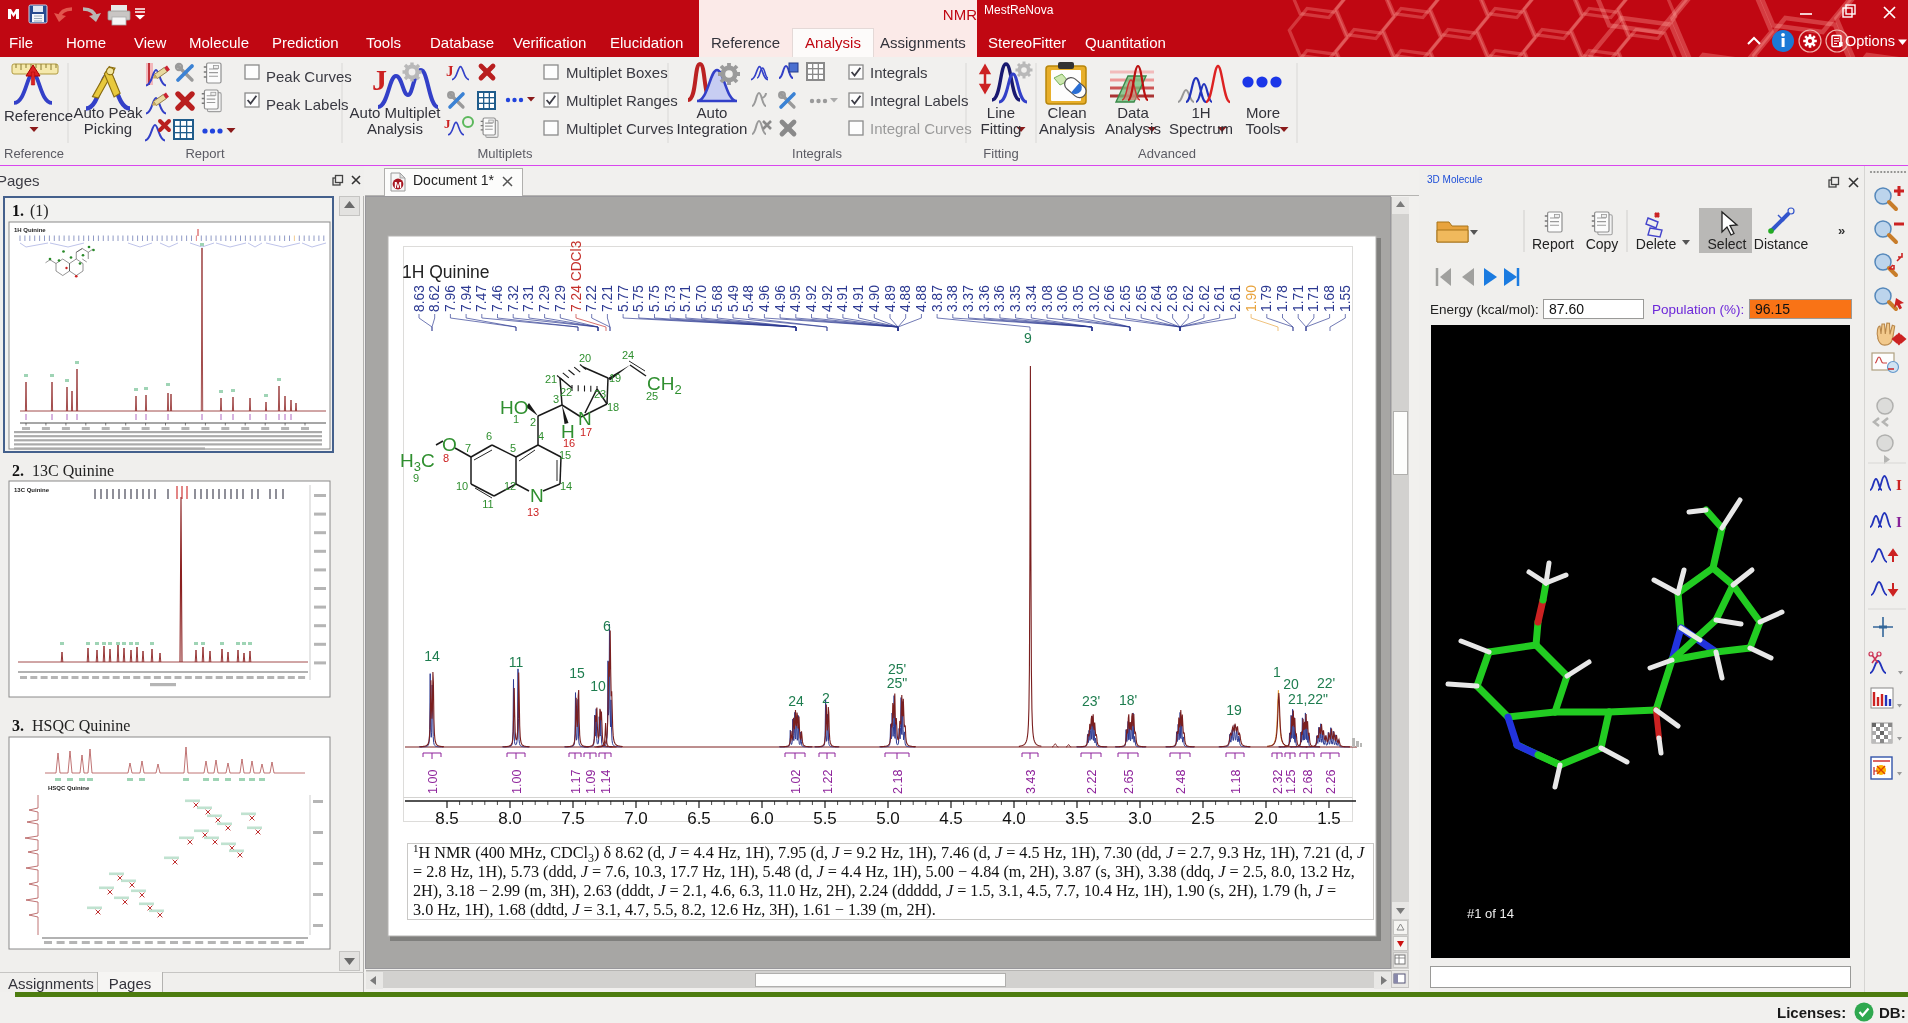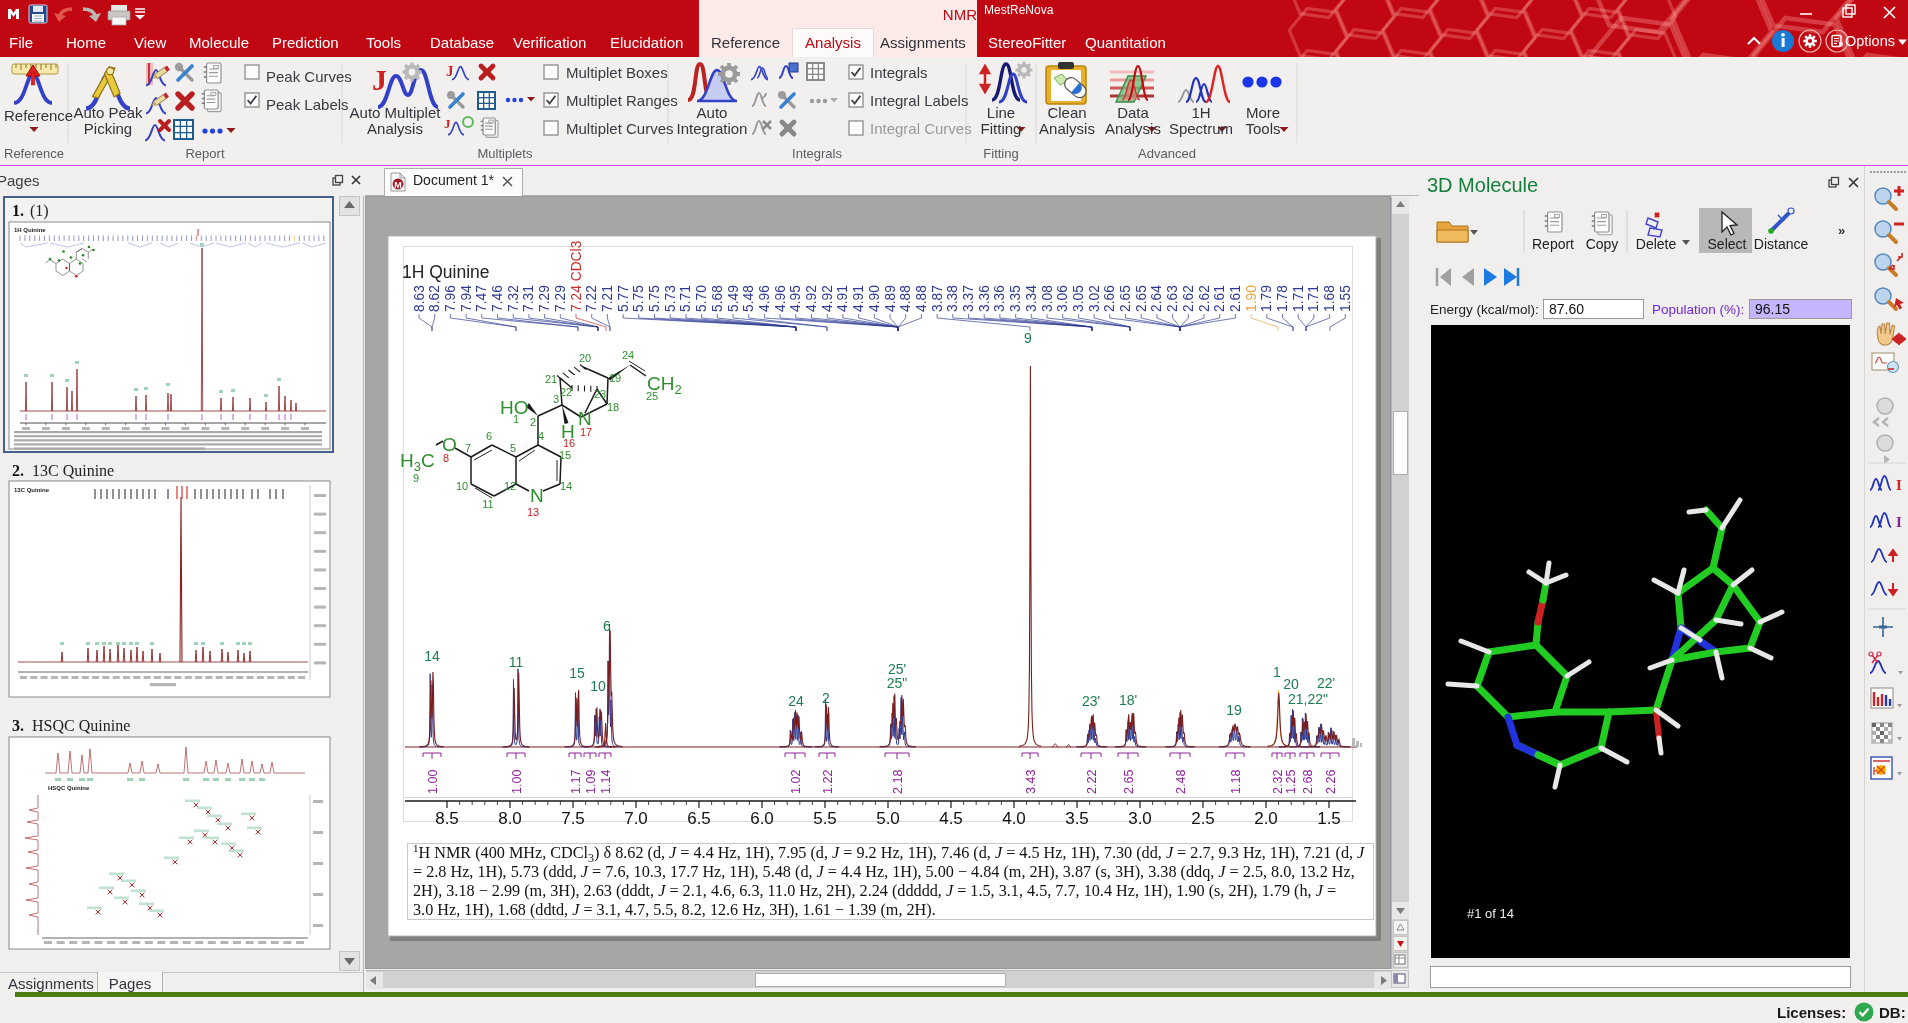--- a/index.html
+++ b/index.html
@@ -1216,21 +1216,21 @@
         </svg>
       </div>
       <div class="abs" style="left:1026px;top:804px;width:18px;height:18px;background:#e8e7e5;border:1px solid #c5c4c2"></div>
       <svg class="abs" style="left:1026px;top:804px" width="18" height="18">
         <rect x="3" y="4" width="11" height="9" fill="#fff" stroke="#557"></rect>
         <rect x="3" y="4" width="4" height="9" fill="#88a"></rect>
       </svg>
     </div>
     <div id="panel3d" class="abs"></div>
     <div class="abs" style="left:1419px;top:166px;width:445px;height:30px;background:#f0efed">
-      <div class="abs" style="left:8px;top:8px;font-size:20px;color:#15803d">3D Molecule</div>
+      <div class="abs" style="left:8px;top:8px;font-size:10px;color:#1d4ed8">3D Molecule</div>
       <svg class="abs" style="left:408px;top:9px" width="36" height="16" viewBox="0 0 36 16">
         <rect x="2" y="5" width="7" height="7" fill="none" stroke="#444" stroke-width="1.3"></rect>
         <rect x="4.5" y="2.5" width="7" height="7" fill="#f0efed" stroke="#444" stroke-width="1.3"></rect>
         <path d="M22,3 l9,9 M31,3 l-9,9" stroke="#333" stroke-width="1.6"></path>
       </svg>
     </div>
     <svg class="abs" style="left:1419px;top:196px" width="445" height="70" viewBox="1419 196 445 70">
       <rect x="1699" y="208" width="53" height="45" fill="#b9b8b6"></rect>
       <path d="M1437,222 h12 l3,4 h16 v16 h-31 z" fill="#e8a33d" stroke="#a8741a" stroke-width="1"></path>
       <path d="M1437,230 h31 v12 h-31 z" fill="#f0b95c" stroke="#a8741a" stroke-width="1"></path>
@@ -1266,21 +1266,21 @@
       <path d="M1437,268 v18" stroke="#a0a09e" stroke-width="2.5"></path>
       <path d="M1451,268 L1440,277 L1451,286 Z" fill="#a0a09e"></path>
       <path d="M1474,268 L1462,277 L1474,286 Z" fill="#a0a09e"></path>
       <path d="M1484,268 L1497,277 L1484,286 Z" fill="#1b7be0"></path>
       <path d="M1504,268 L1517,277 L1504,286 Z" fill="#1b7be0"></path>
       <path d="M1518,268 v18" stroke="#1b7be0" stroke-width="2.5"></path>
     </svg>
     <div class="abs" style="left:1430px;top:302px;font-size:13.5px;color:#222">Energy (kcal/mol):</div>
     <div class="abs" style="left:1543px;top:299px;width:101px;height:20px;background:#fff;border:1px solid #9a9a98;font-size:14px;color:#111;padding:1px 0 0 5px">87.60</div>
     <div class="abs" style="left:1652px;top:302px;font-size:13.5px;color:#6d28d9">Population (%):</div>
-    <div class="abs" style="left:1749px;top:299px;width:103px;height:20px;background:#c4b5fd;border:1px solid #9a9a98;font-size:14px;color:#111;padding:1px 4px 0 5px">96.15</div>
+    <div class="abs" style="left:1749px;top:299px;width:103px;height:20px;background:#f97316;border:1px solid #9a9a98;font-size:14px;color:#111;padding:1px 4px 0 5px">96.15</div>
     <svg class="abs" style="left:1431px;top:325px" width="419" height="633" viewBox="1431 325 419 633">
       <rect x="1431" y="325" width="419" height="633" fill="#000"></rect>
       <path d="M1536,645 L1489,652" stroke="#22cc22" stroke-width="7.0" stroke-linecap="round"></path>
       <path d="M1489,652 L1477,686" stroke="#22cc22" stroke-width="7.0" stroke-linecap="round"></path>
       <path d="M1477,686 L1508,717" stroke="#22cc22" stroke-width="7.0" stroke-linecap="round"></path>
       <path d="M1508,717 L1555,712" stroke="#22cc22" stroke-width="7.0" stroke-linecap="round"></path>
       <path d="M1555,712 L1567,676" stroke="#22cc22" stroke-width="7.0" stroke-linecap="round"></path>
       <path d="M1567,676 L1536,645" stroke="#22cc22" stroke-width="7.0" stroke-linecap="round"></path>
       <path d="M1517,745 L1560,765" stroke="#22cc22" stroke-width="7.0" stroke-linecap="round"></path>
       <path d="M1560,765 L1601,748" stroke="#22cc22" stroke-width="7.0" stroke-linecap="round"></path>

